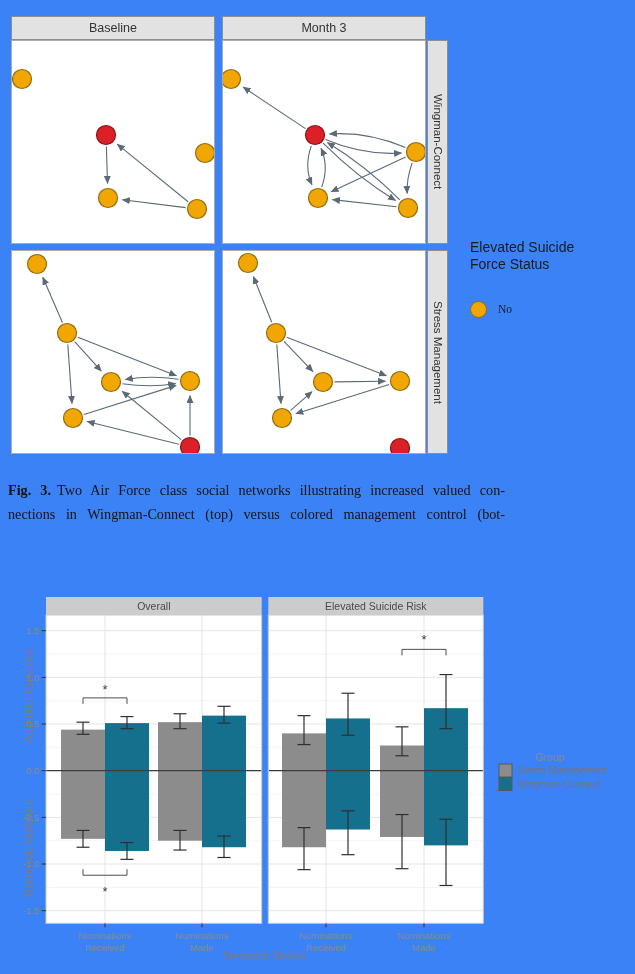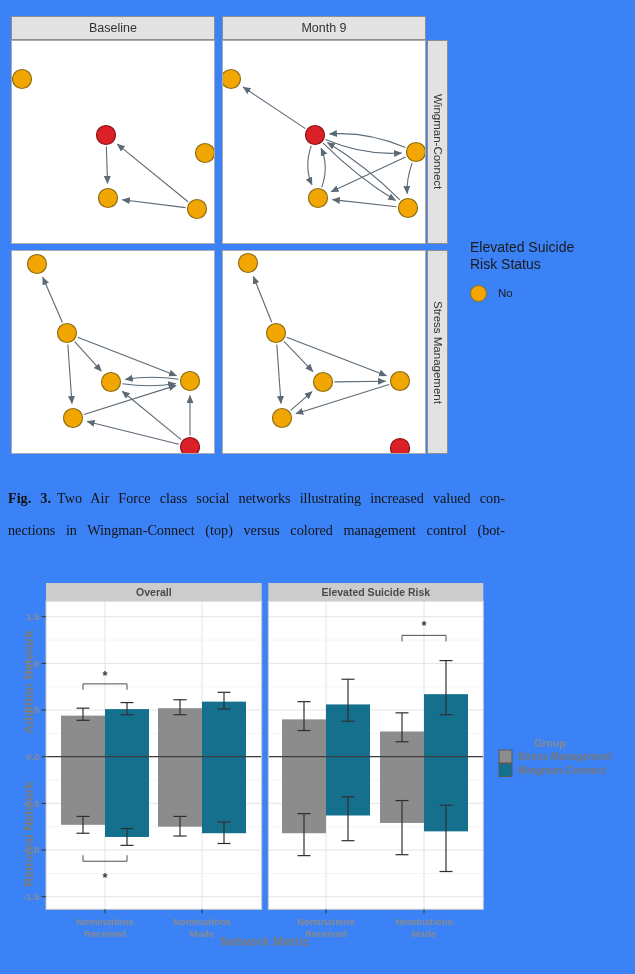--- a/index.html
+++ b/index.html
@@ -11,42 +11,42 @@
     display:flex;align-items:center;justify-content:center;}
   .net-panel{position:absolute;box-sizing:border-box;width:204px;height:204px;
     background:#fff;border:1px solid #ababab;}
   .net-panel svg{position:absolute;left:0;top:0;}
   .row-strip{position:absolute;box-sizing:border-box;width:21px;height:204px;
     background:#e2e2e2;border:1px solid #8e8e8e;color:#333;font-size:11.5px;
     display:flex;align-items:center;justify-content:center;
     writing-mode:vertical-rl;}
   .net-legend{position:absolute;left:470px;top:197px;width:165px;}
   .net-legend-title{font-size:14px;line-height:17px;color:#1b1b1b;padding-top:7px;margin-top:35px;}
-  .net-legend-items{margin-top:9px;}
+  .net-legend-items{margin-top:25px;font-family:Liberation Serif, serif;}
   .net-legend-item{display:flex;align-items:center;height:22px;}
   .dot{display:inline-block;width:17px;height:17px;border-radius:50%;
     box-sizing:border-box;border:1.5px solid #8f6e13;margin-right:11px;}
   .net-legend-item span.lbl{font-size:11.5px;color:#1b1b1b;}
   
   #caption{position:absolute;left:8px;top:479px;width:497px;
     font-family:"Liberation Serif",serif;font-size:14.2px;line-height:23.5px;color:#141414;}
-  .cap-line.jl{text-align:justify;text-align-last:justify;margin-top:8px;}
+  .cap-line.jl{text-align:justify;text-align-last:justify;}
   .cap-rest{margin-left:6px;}
   
-  #bar-wrap{position:absolute;left:0;top:570px;width:635px;height:389px;font-weight:bold;}
+  #bar-wrap{position:absolute;left:0;top:584px;width:635px;height:389px;}
   #bar-svg text{font-family:"Liberation Sans",sans-serif;}
 </style>
 </head>
 <body>
 
 <div id="stage">
 
   <section>
     <div class="col-header" style="left:11px;top:16px;">Baseline</div>
-    <div class="col-header" style="left:222px;top:16px;">Month 9</div>
+    <div class="col-header" style="left:222px;top:16px;">Month 3</div>
 
     <div class="net-panel" style="left:11px;top:40px;">
       <svg width="202" height="202">
           <defs>
             <marker id="arw-wingman-connect-baseline" markerUnits="userSpaceOnUse" markerWidth="9" markerHeight="8" refX="7.5" refY="3.5" orient="auto">
               <path d="M0,0 L8,3.5 L0,7 Z" fill="#5C6A76"></path>
             </marker>
           </defs>
           <g>
             <line x1="94.3648955385999" y1="105.49420946589673" x2="95.53991432089579" y2="142.50730110821718" stroke="#5C6A76" stroke-width="1.1" fill="none" marker-end="url(#arw-wingman-connect-baseline)"></line>
@@ -145,21 +145,21 @@
           </g>
         </svg>
     </div>
 
     <div class="row-strip" style="left:427px;top:40px;">Wingman-Connect</div>
     <div class="row-strip" style="left:427px;top:250px;">Stress Management</div>
 
     <div class="net-legend">
       <div class="net-legend-title">
         <div>Elevated Suicide</div>
-        <div>Risk Status</div>
+        <div>Force Status</div>
       </div>
       <div class="net-legend-items">
         <div class="net-legend-item">
           <span class="dot dot-no" style="background: rgb(242, 166, 2); border-color: rgb(143, 110, 19);"></span>
           <span class="lbl">No</span>
         </div>
       </div>
     </div>
   </section>
 

